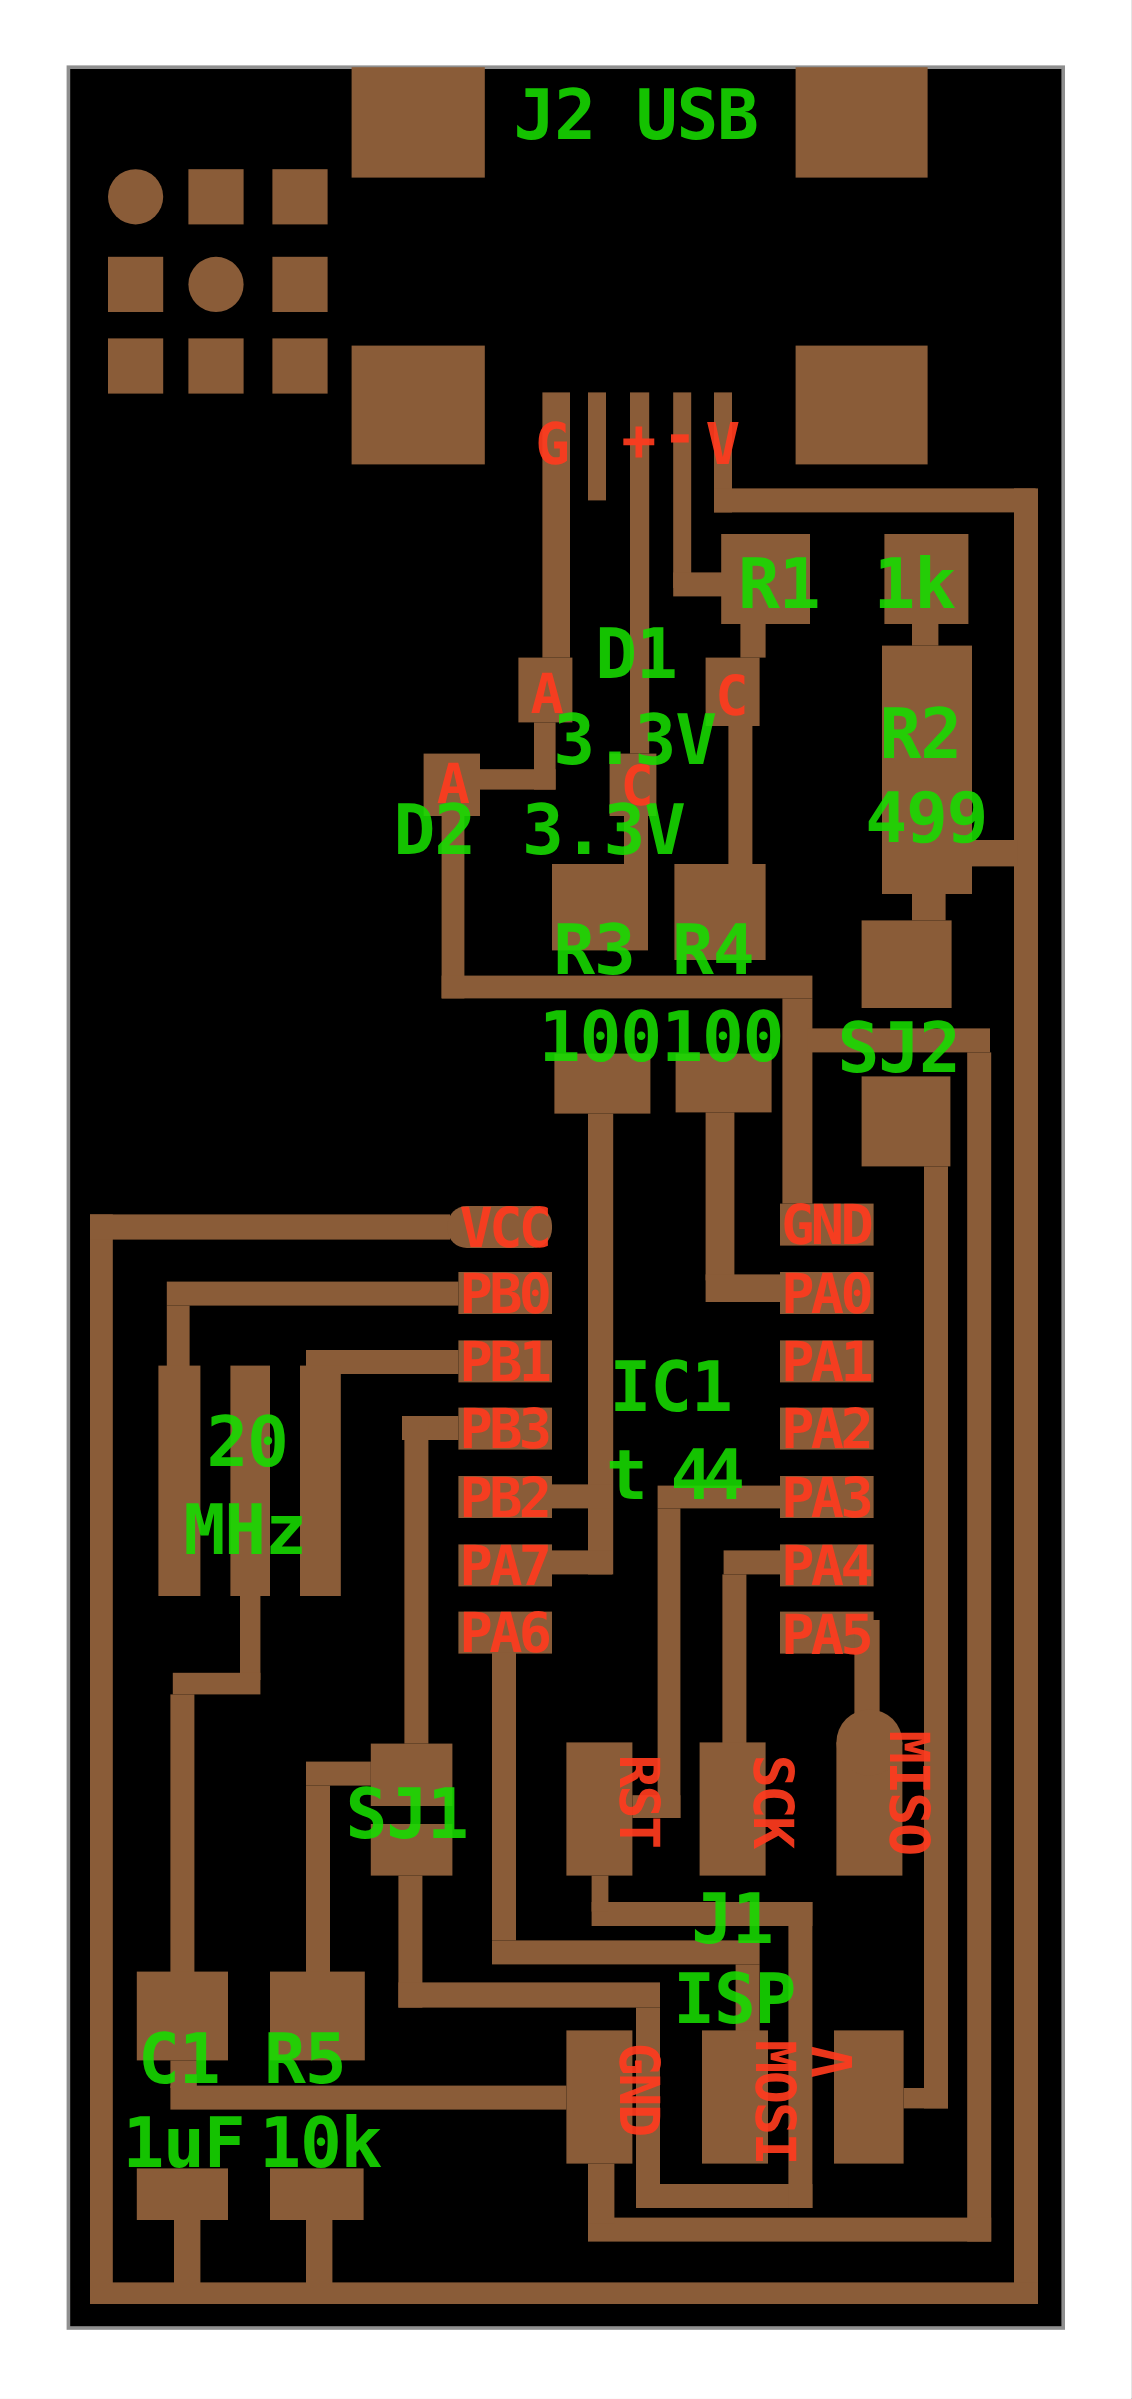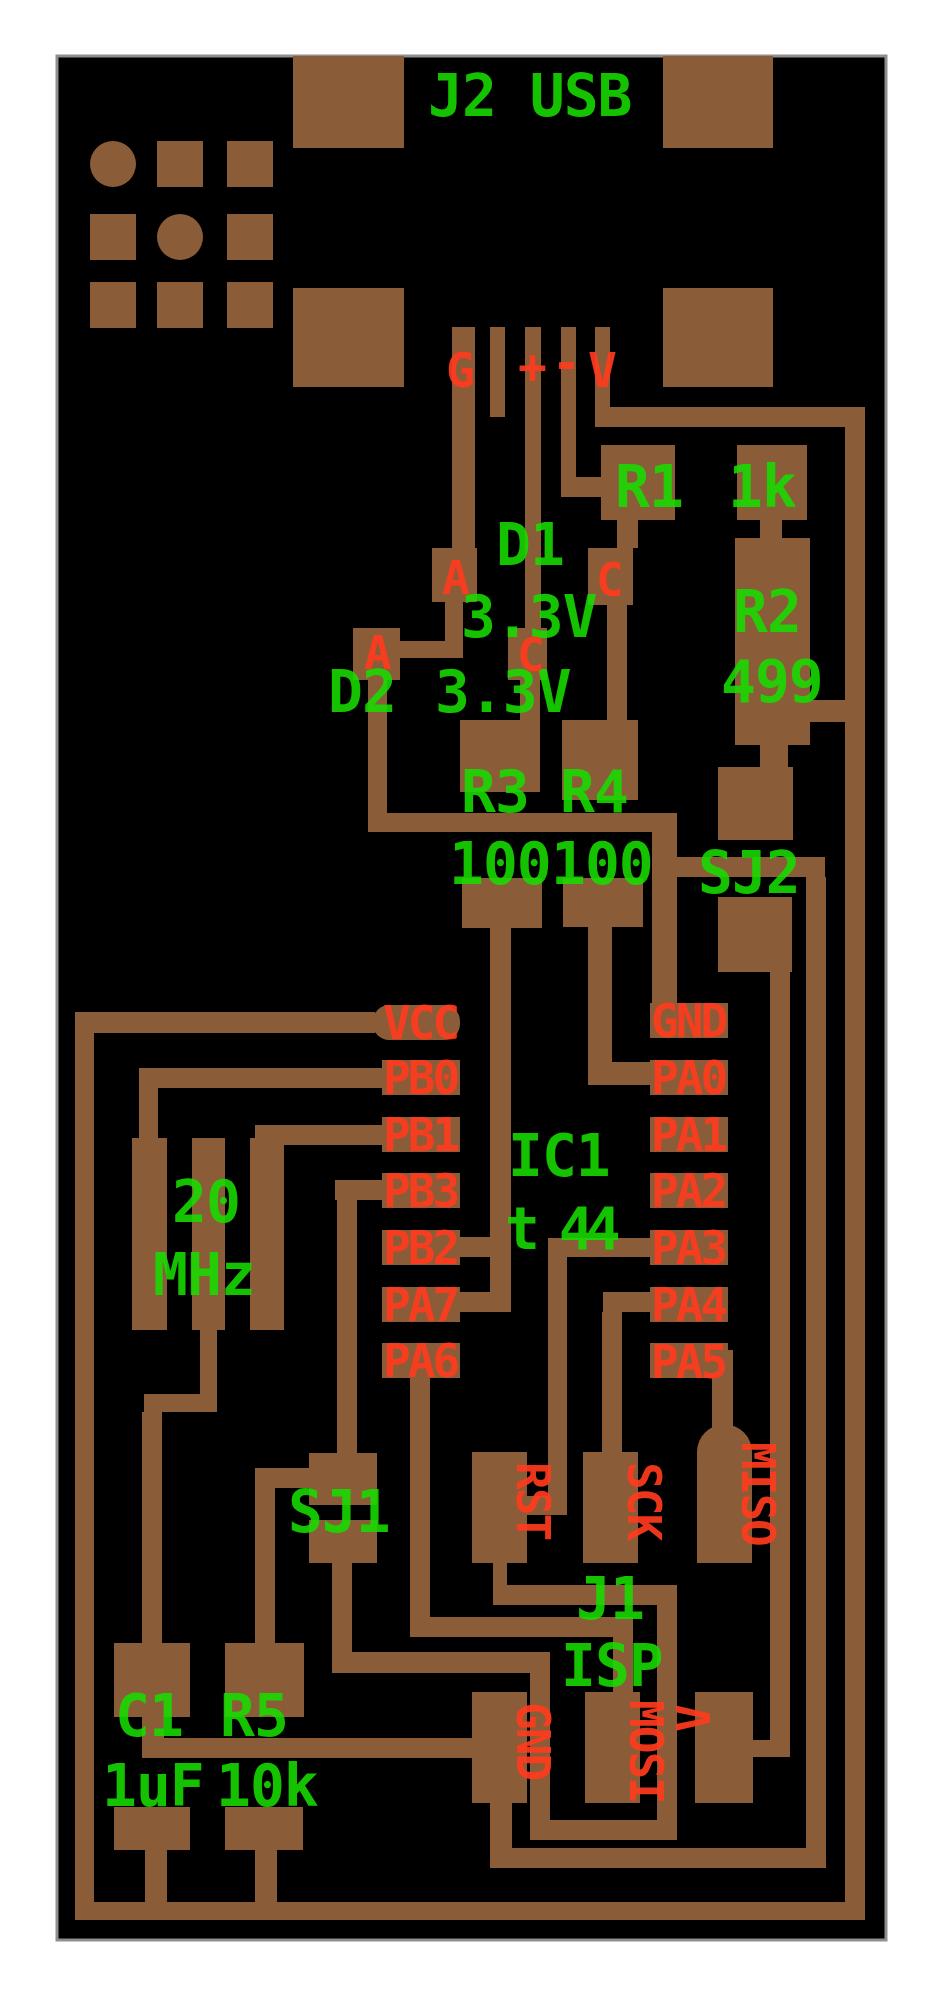--- a/index.html
+++ b/index.html
@@ -3,21 +3,21 @@
 <meta charset="utf-8">
 <style>
   :root{
     --copper:#8a5c38;
     --silk:#17dd00;
     --padlabel:#ff3b1e;
     --board:#000000;
     --outline:#8f8f8f;
   }
   html,body{margin:0;padding:0;background:#ffffff;}
-  .stage{position:relative;width:873px;height:1999px;background:#ffffff;overflow:hidden;padding-left:33px;}
+  .stage{position:relative;width:943px;height:1999px;background:#ffffff;overflow:hidden;}
   svg{position:absolute;left:0;top:0;}
   .cu{fill:var(--copper);}
   text{font-family:"DejaVu Sans Mono","Liberation Mono",monospace;font-weight:bold;}
   .silk{fill:var(--silk);opacity:0.88;font-size:58px;letter-spacing:-1px;}
   .silk.tight{letter-spacing:-8px;}
   .plab{fill:var(--padlabel);opacity:0.92;font-size:48px;letter-spacing:-3px;}
   .plab.pin{font-size:46px;}
   .plab.rot{font-size:46px;letter-spacing:-2px;}
 </style>
 </head>

